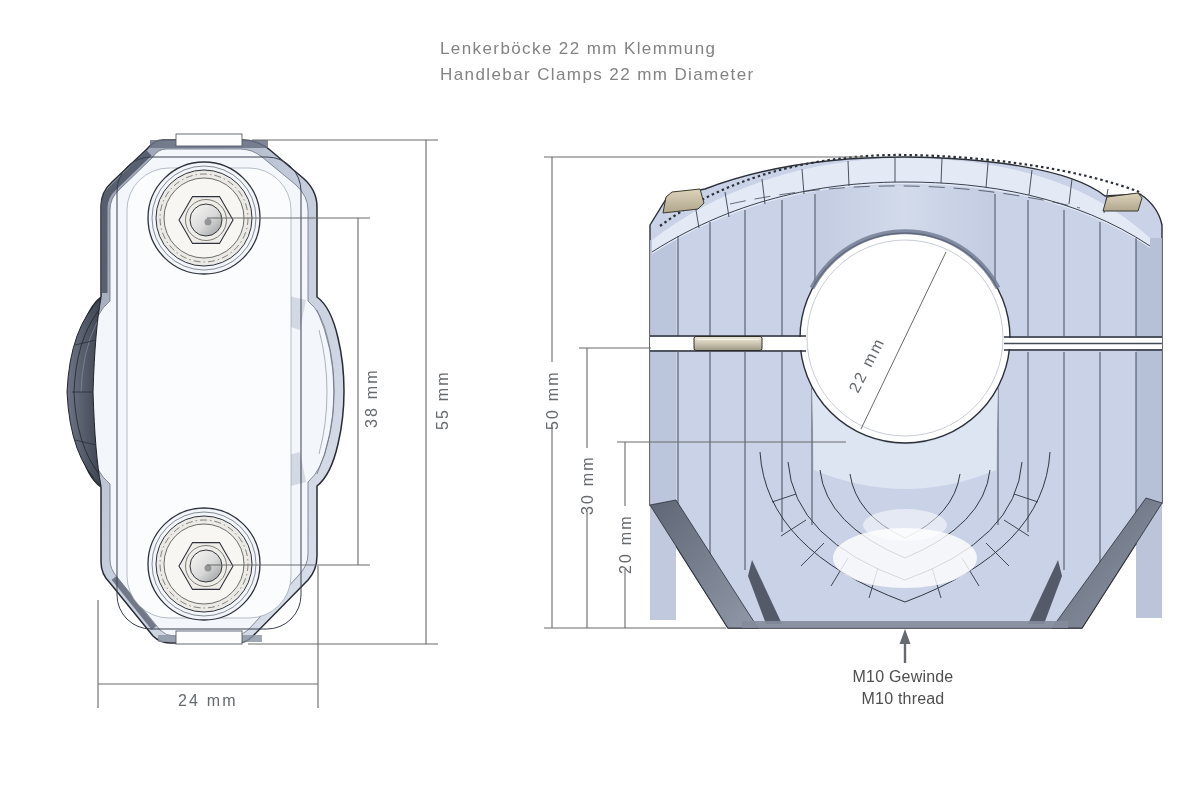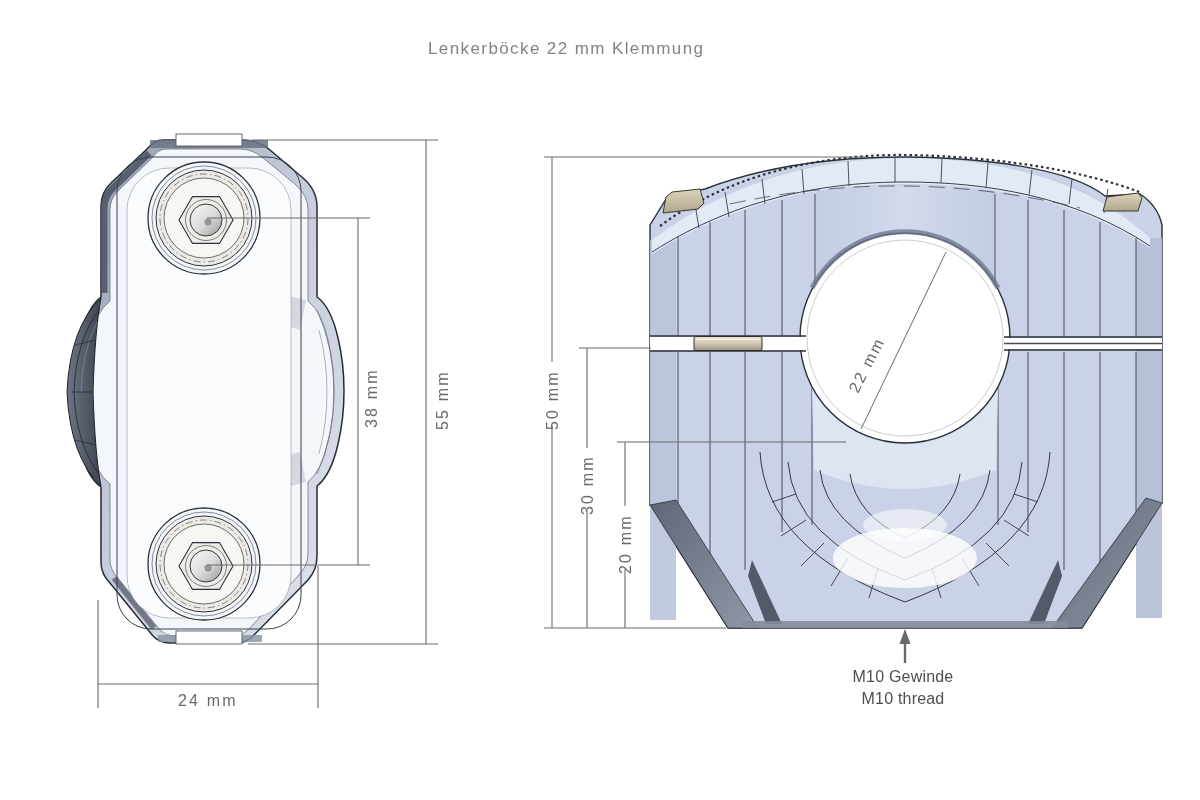--- a/index.html
+++ b/index.html
@@ -1,30 +1,31 @@
 <!DOCTYPE html>
 <html><head>
 <meta charset="utf-8">
 <style>
   html,body{margin:0;padding:0;background:#ffffff;width:1200px;height:800px;overflow:hidden;
             font-family:"Liberation Sans", sans-serif;}
   .stage{position:relative;width:1200px;height:800px;background:#fff;}
-  .title-block{position:absolute;left:428px;top:36px;color:#838383;font-size:17px;
+  .title-block{position:absolute;left:440px;top:36px;color:#838383;font-size:17px;
                letter-spacing:1.4px;line-height:26px;white-space:nowrap;}
   svg text{font-family:"Liberation Sans", sans-serif;}
   .dimtext{fill:#666a6e;font-size:16px;letter-spacing:2.2px;}
   .notetext{fill:#4f4f4f;font-size:16px;letter-spacing:0.2px;}
 </style>
 </head>
 <body>
 
 <div class="stage">
 
   <div class="title-block">
     <div>Lenkerböcke 22 mm Klemmung</div>
+    <div>Handlebar Clamps 22 mm Diameter</div>
   </div>
 
   <svg width="1200" height="800" viewBox="0 0 1200 800">
     <defs>
       <linearGradient id="rimGrad" x1="0" y1="0" x2="1" y2="1">
         <stop offset="0" stop-color="#8e96a8"></stop>
           <stop offset="0.45" stop-color="#c4cbda"></stop>
         <stop offset="1" stop-color="#dde3ee"></stop>
       </linearGradient>
       <linearGradient id="lensGrad" x1="0" y1="0" x2="1" y2="0">

